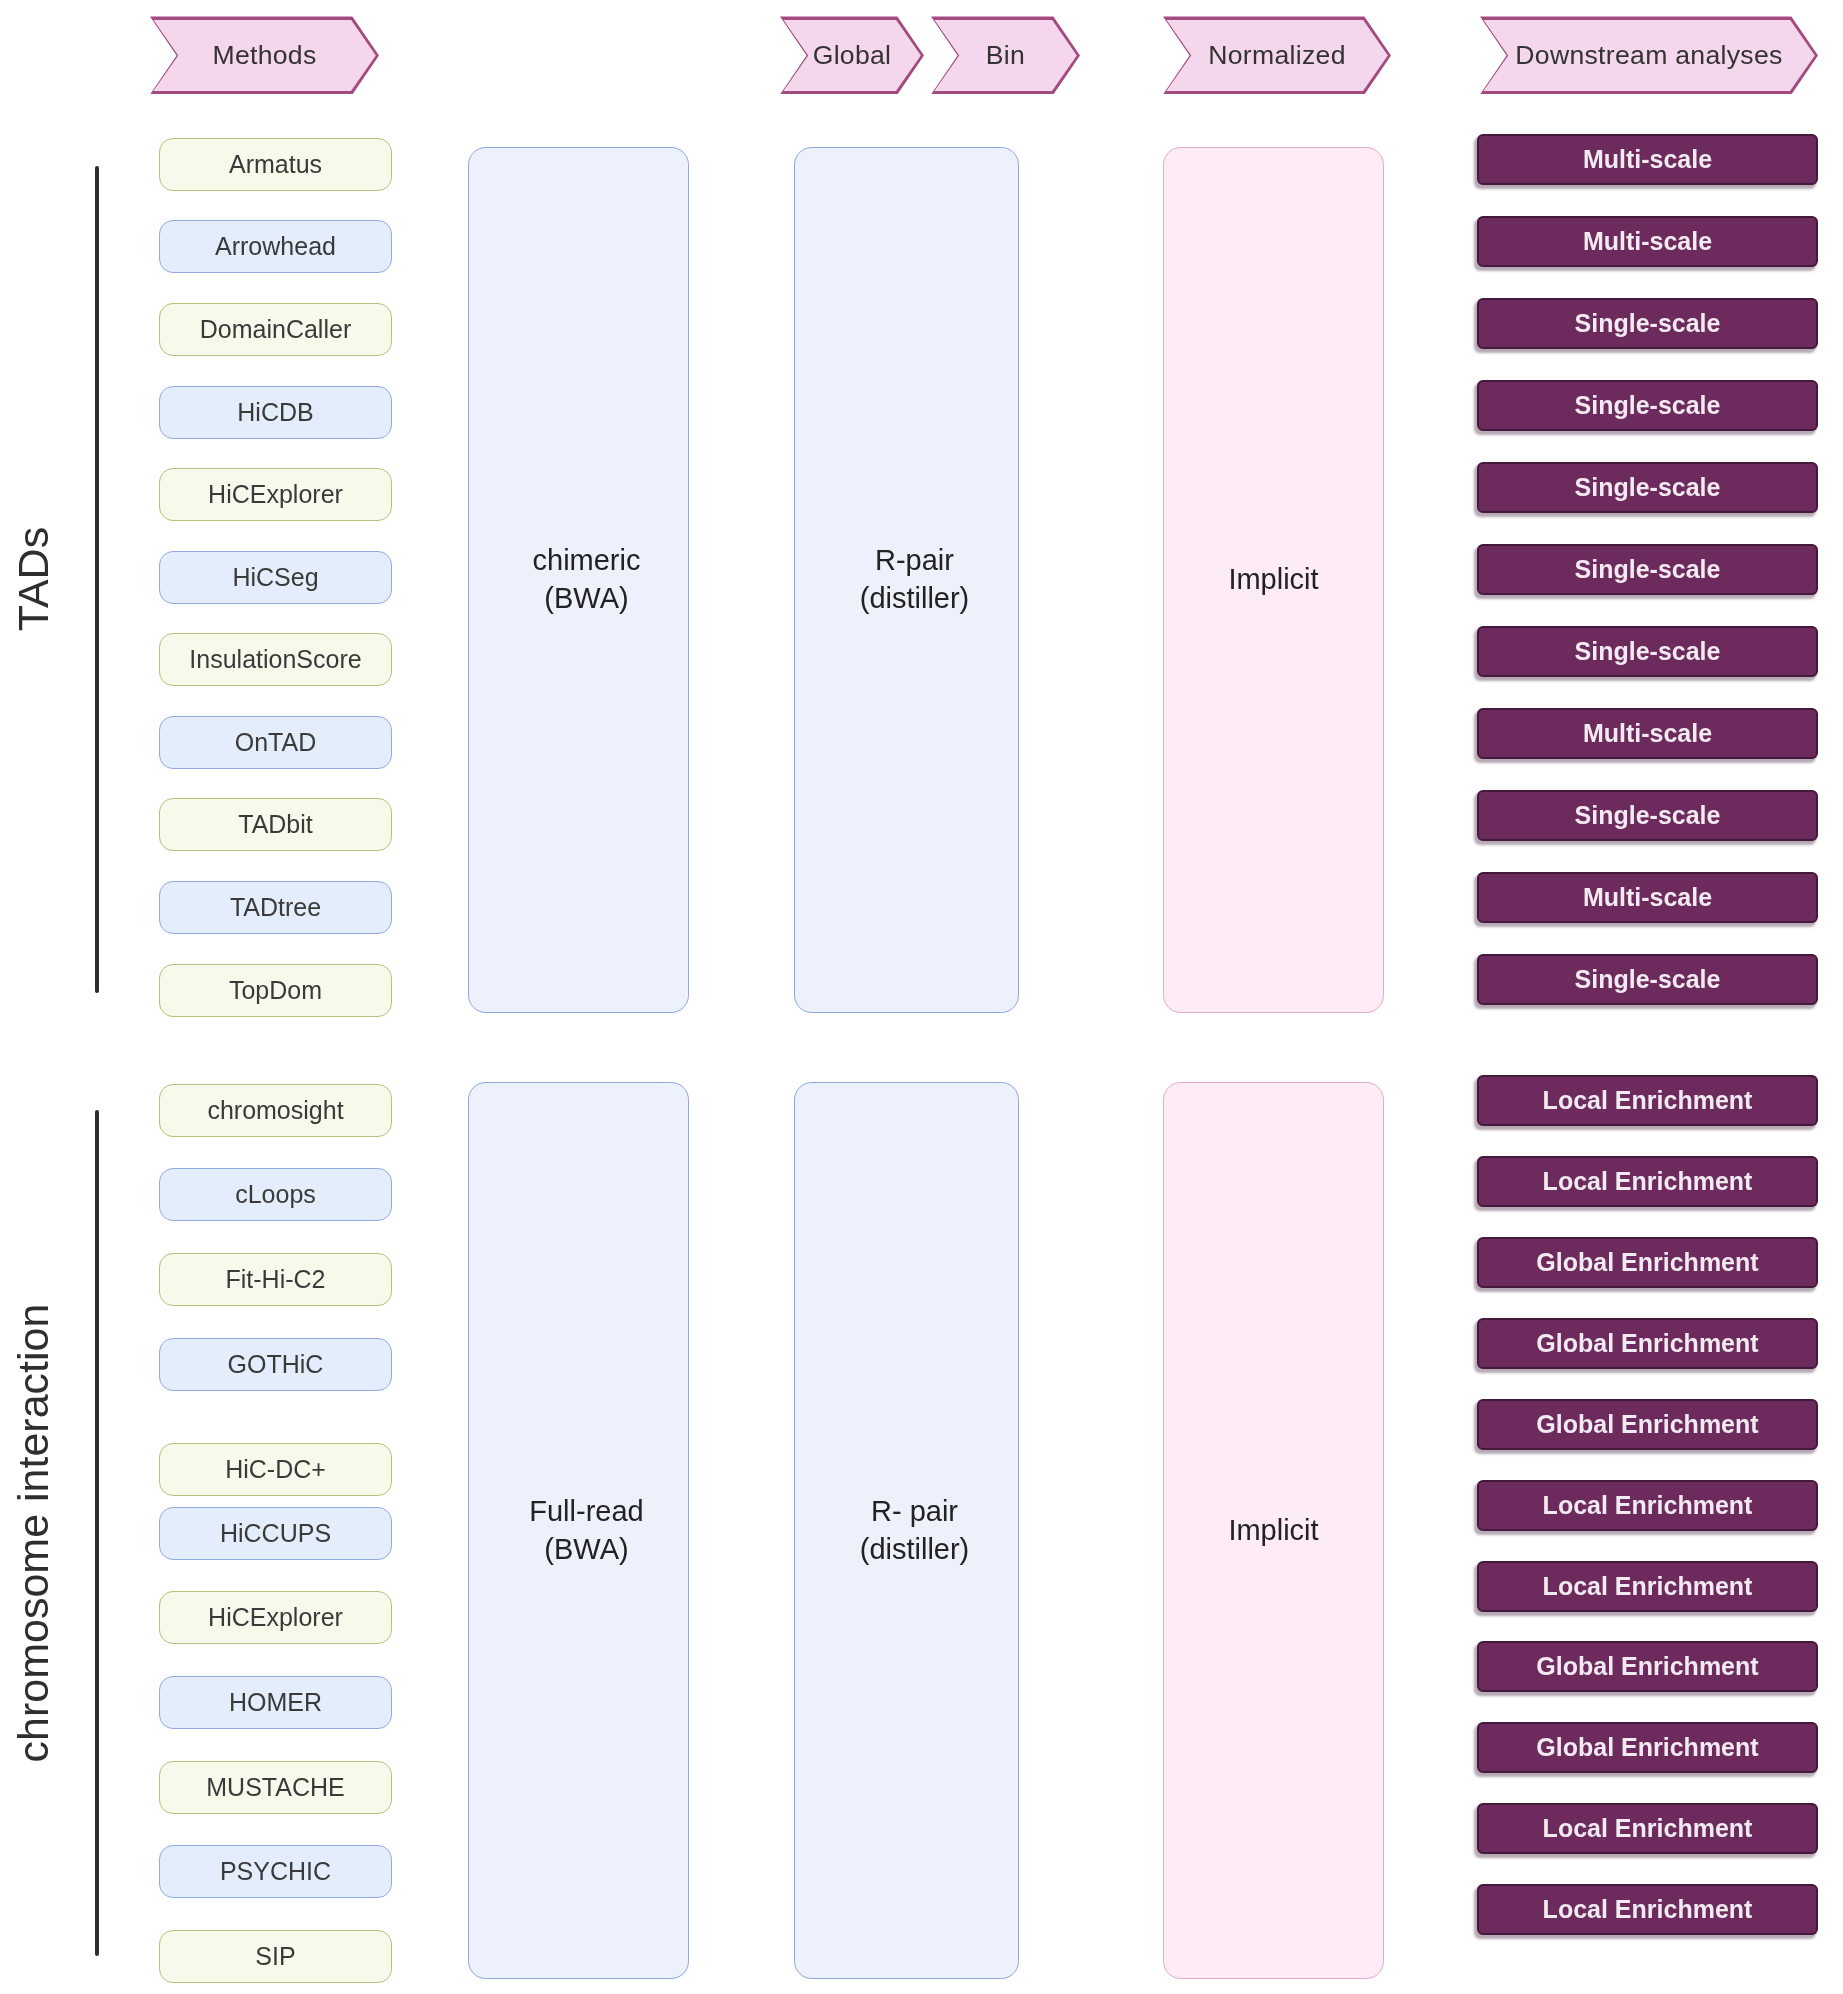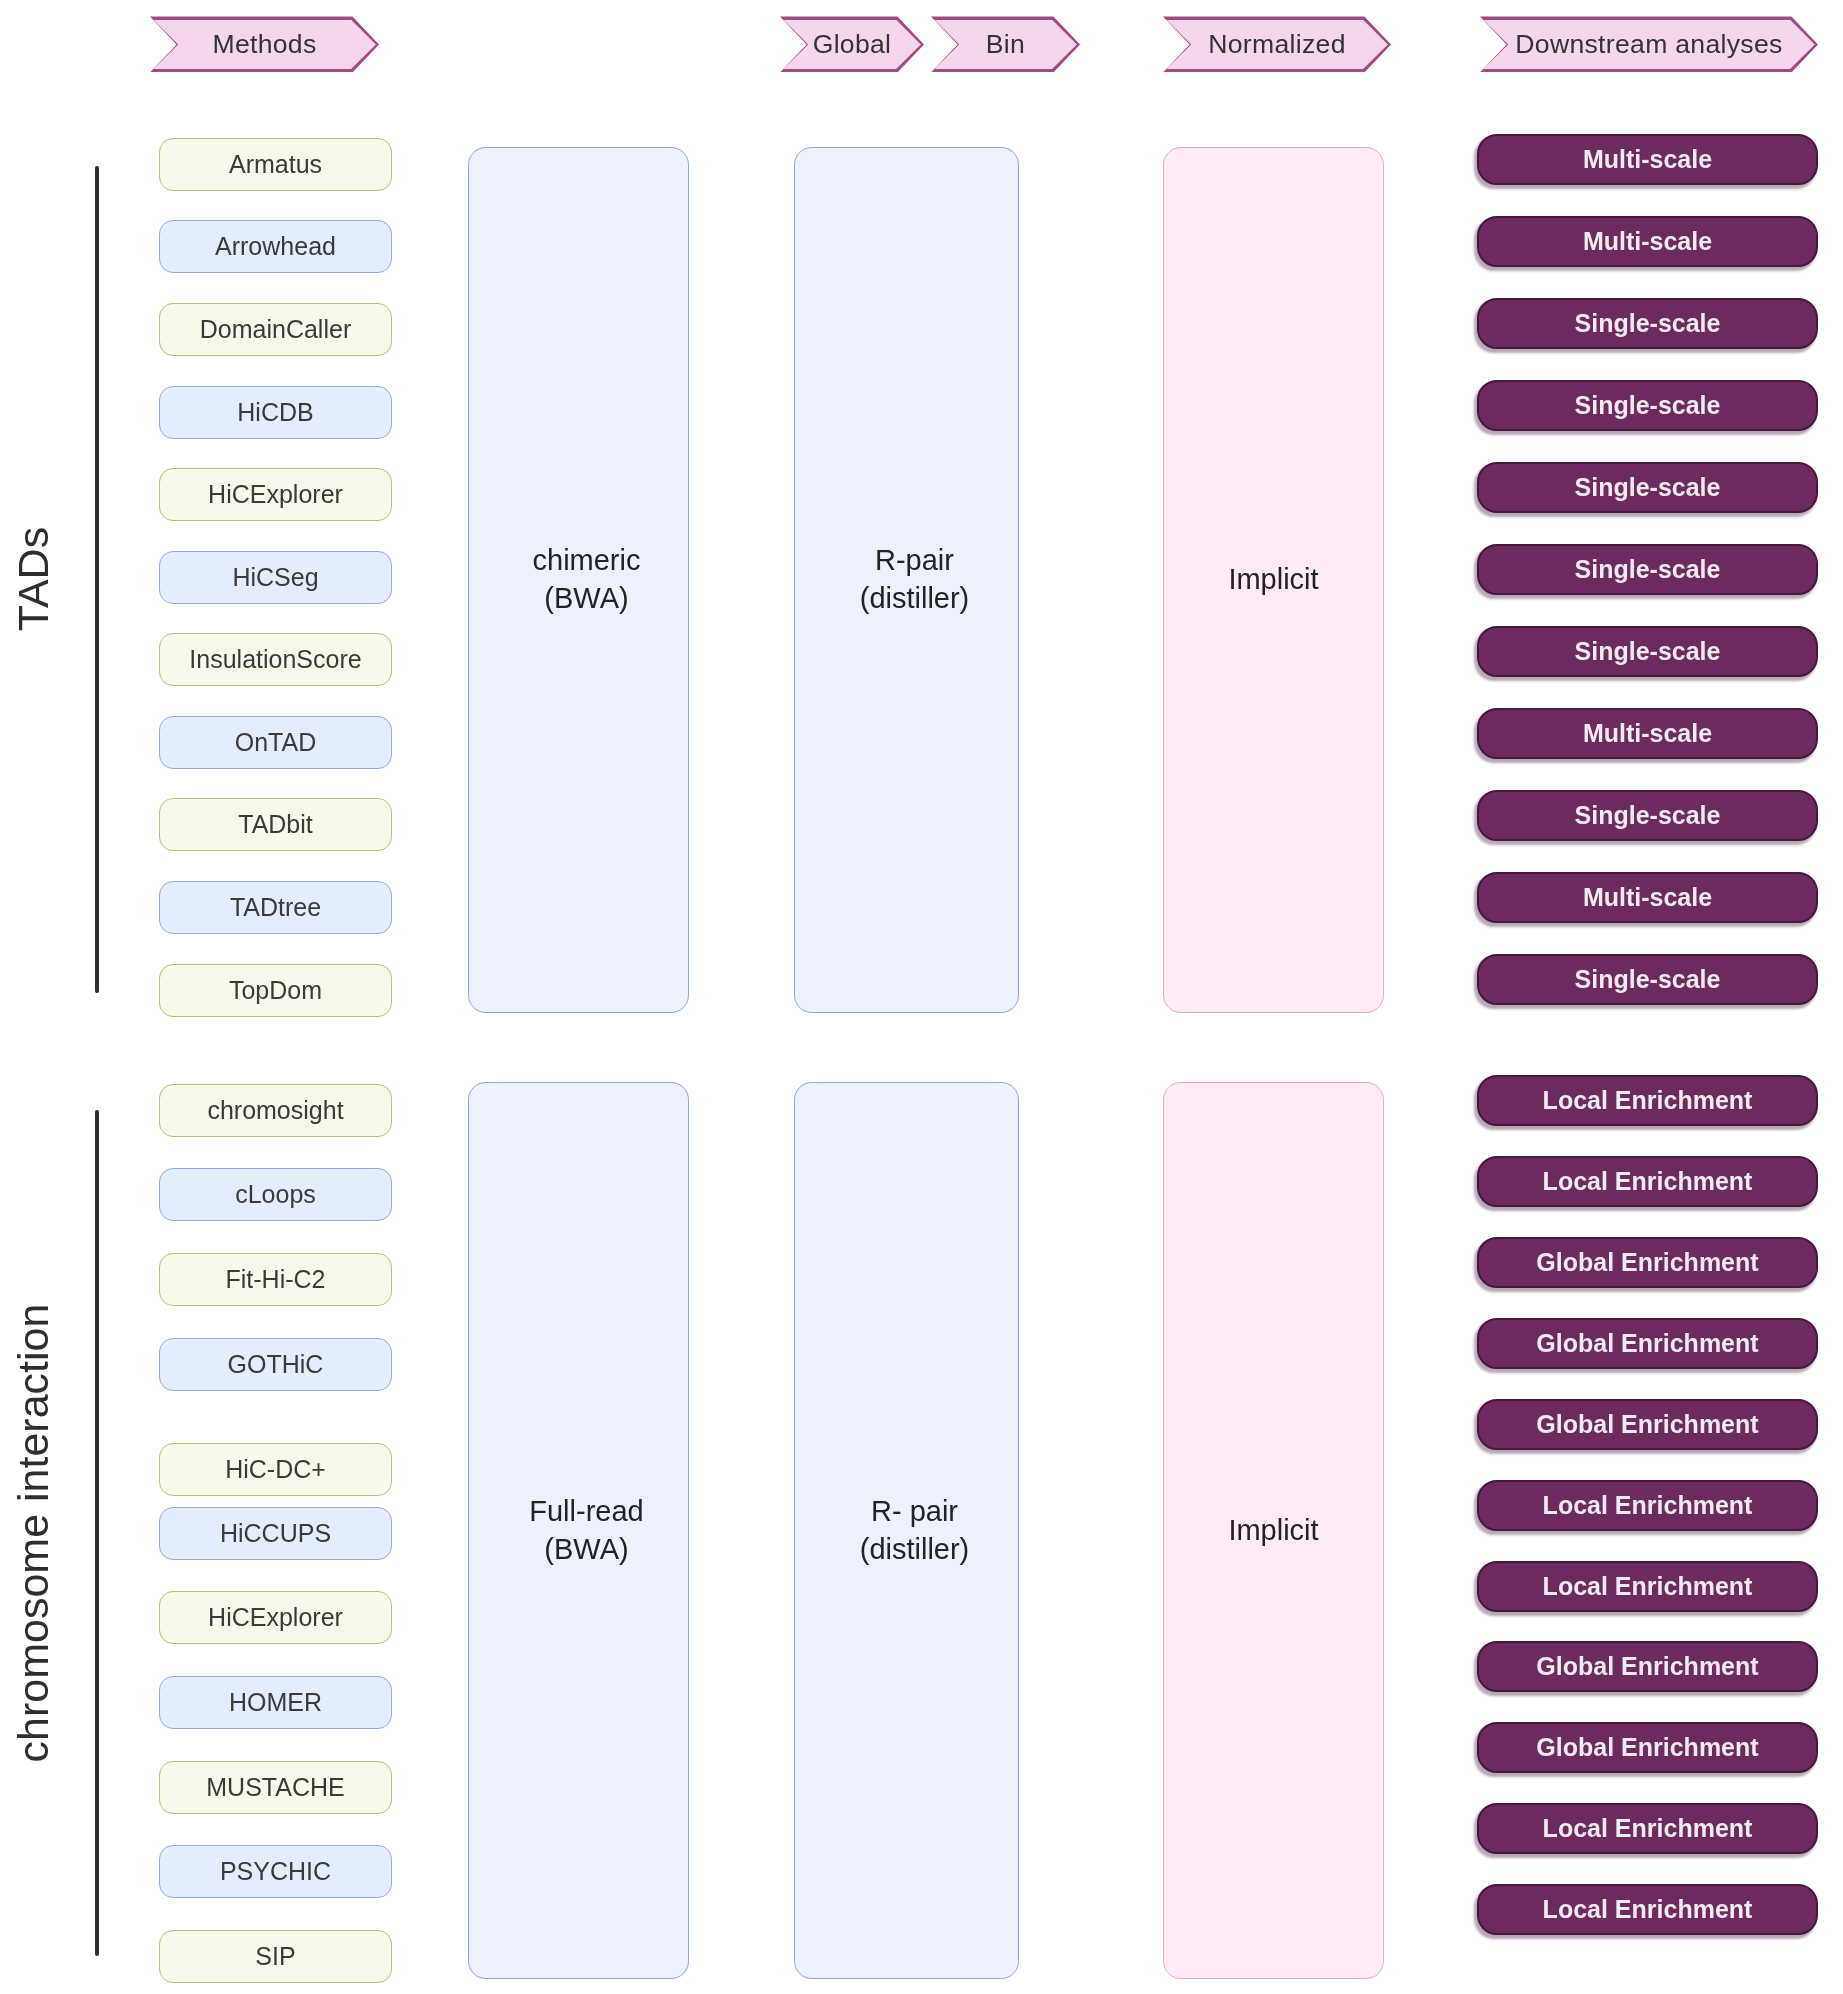--- a/index.html
+++ b/index.html
@@ -26,21 +26,21 @@
   }
   .canvas{
     position:relative;
     width:1843px;
     height:1995px;
     background:#ffffff;
     overflow:hidden;
   }
 
   
-  .arrow{position:absolute;top:16.4px;height:56px;}
+  .arrow{position:absolute;top:16.4px;height:78px;}
   .arrow .shell{
     position:absolute;inset:0;background:var(--arrow-border);
     clip-path:polygon(0 0, calc(100% - 26.6px) 0, 100% 50%, calc(100% - 26.6px) 100%, 0 100%, 26.6px 50%);
   }
   .arrow .fillshape{
     position:absolute;inset:3.2px;background:var(--arrow-fill);
     clip-path:polygon(0 0, calc(100% - 25px) 0, 100% 50%, calc(100% - 25px) 100%, 0 100%, 25px 50%);
   }
   .arrow .arrow-label{
     position:absolute;inset:0;display:flex;align-items:center;justify-content:center;
@@ -87,21 +87,21 @@
     position:absolute;display:flex;align-items:center;justify-content:center;
     white-space:nowrap;
   }
   .pill.method{
     left:159px;width:233px;height:53px;border-radius:14px;border:1.9px solid;
     font-size:25px;color:#3a3a3a;
   }
   .pill.method.green{background:var(--green-fill);border-color:var(--green-border);}
   .pill.method.blue{background:var(--blue-fill);border-color:var(--blue-border);}
   .pill.analysis{
-    left:1477px;width:341px;height:51px;border-radius:20px;
+    left:1477px;width:341px;height:51px;border-radius:6px;
     background:var(--purple-fill);border:2.5px solid var(--purple-border);
     color:var(--text-light);font-size:25px;font-weight:bold;
     box-shadow:-2.5px 3.2px 2.5px rgba(46,10,40,0.35);
   }
 </style>
 </head>
 <body>
 
 <div class="canvas">
 

